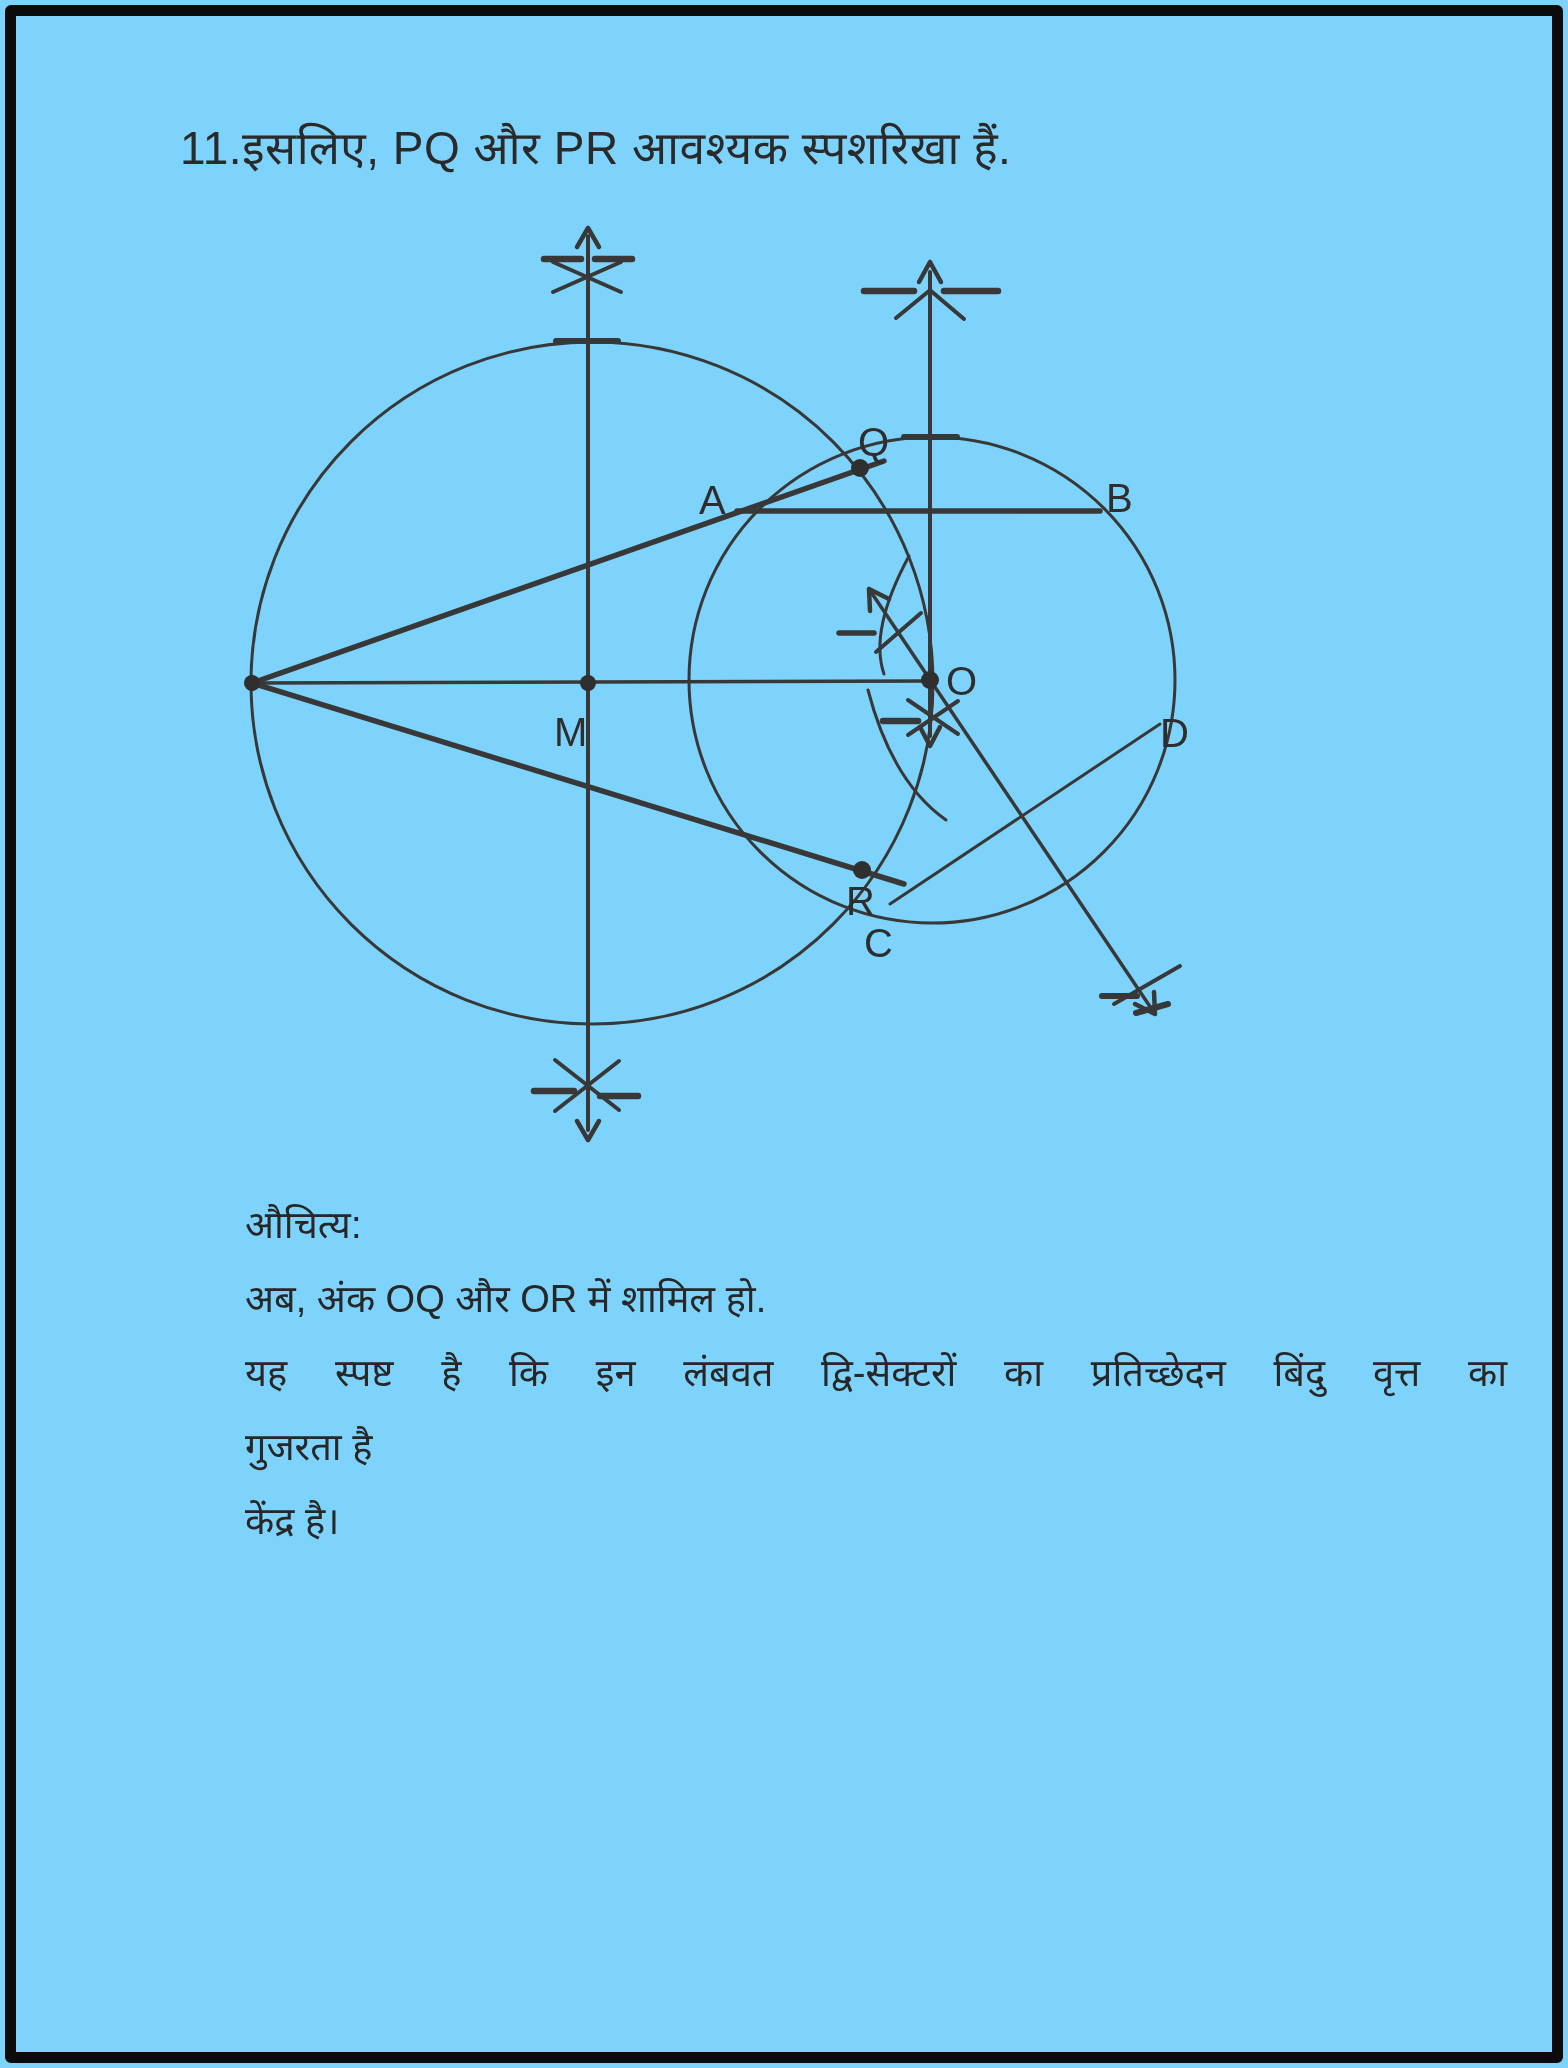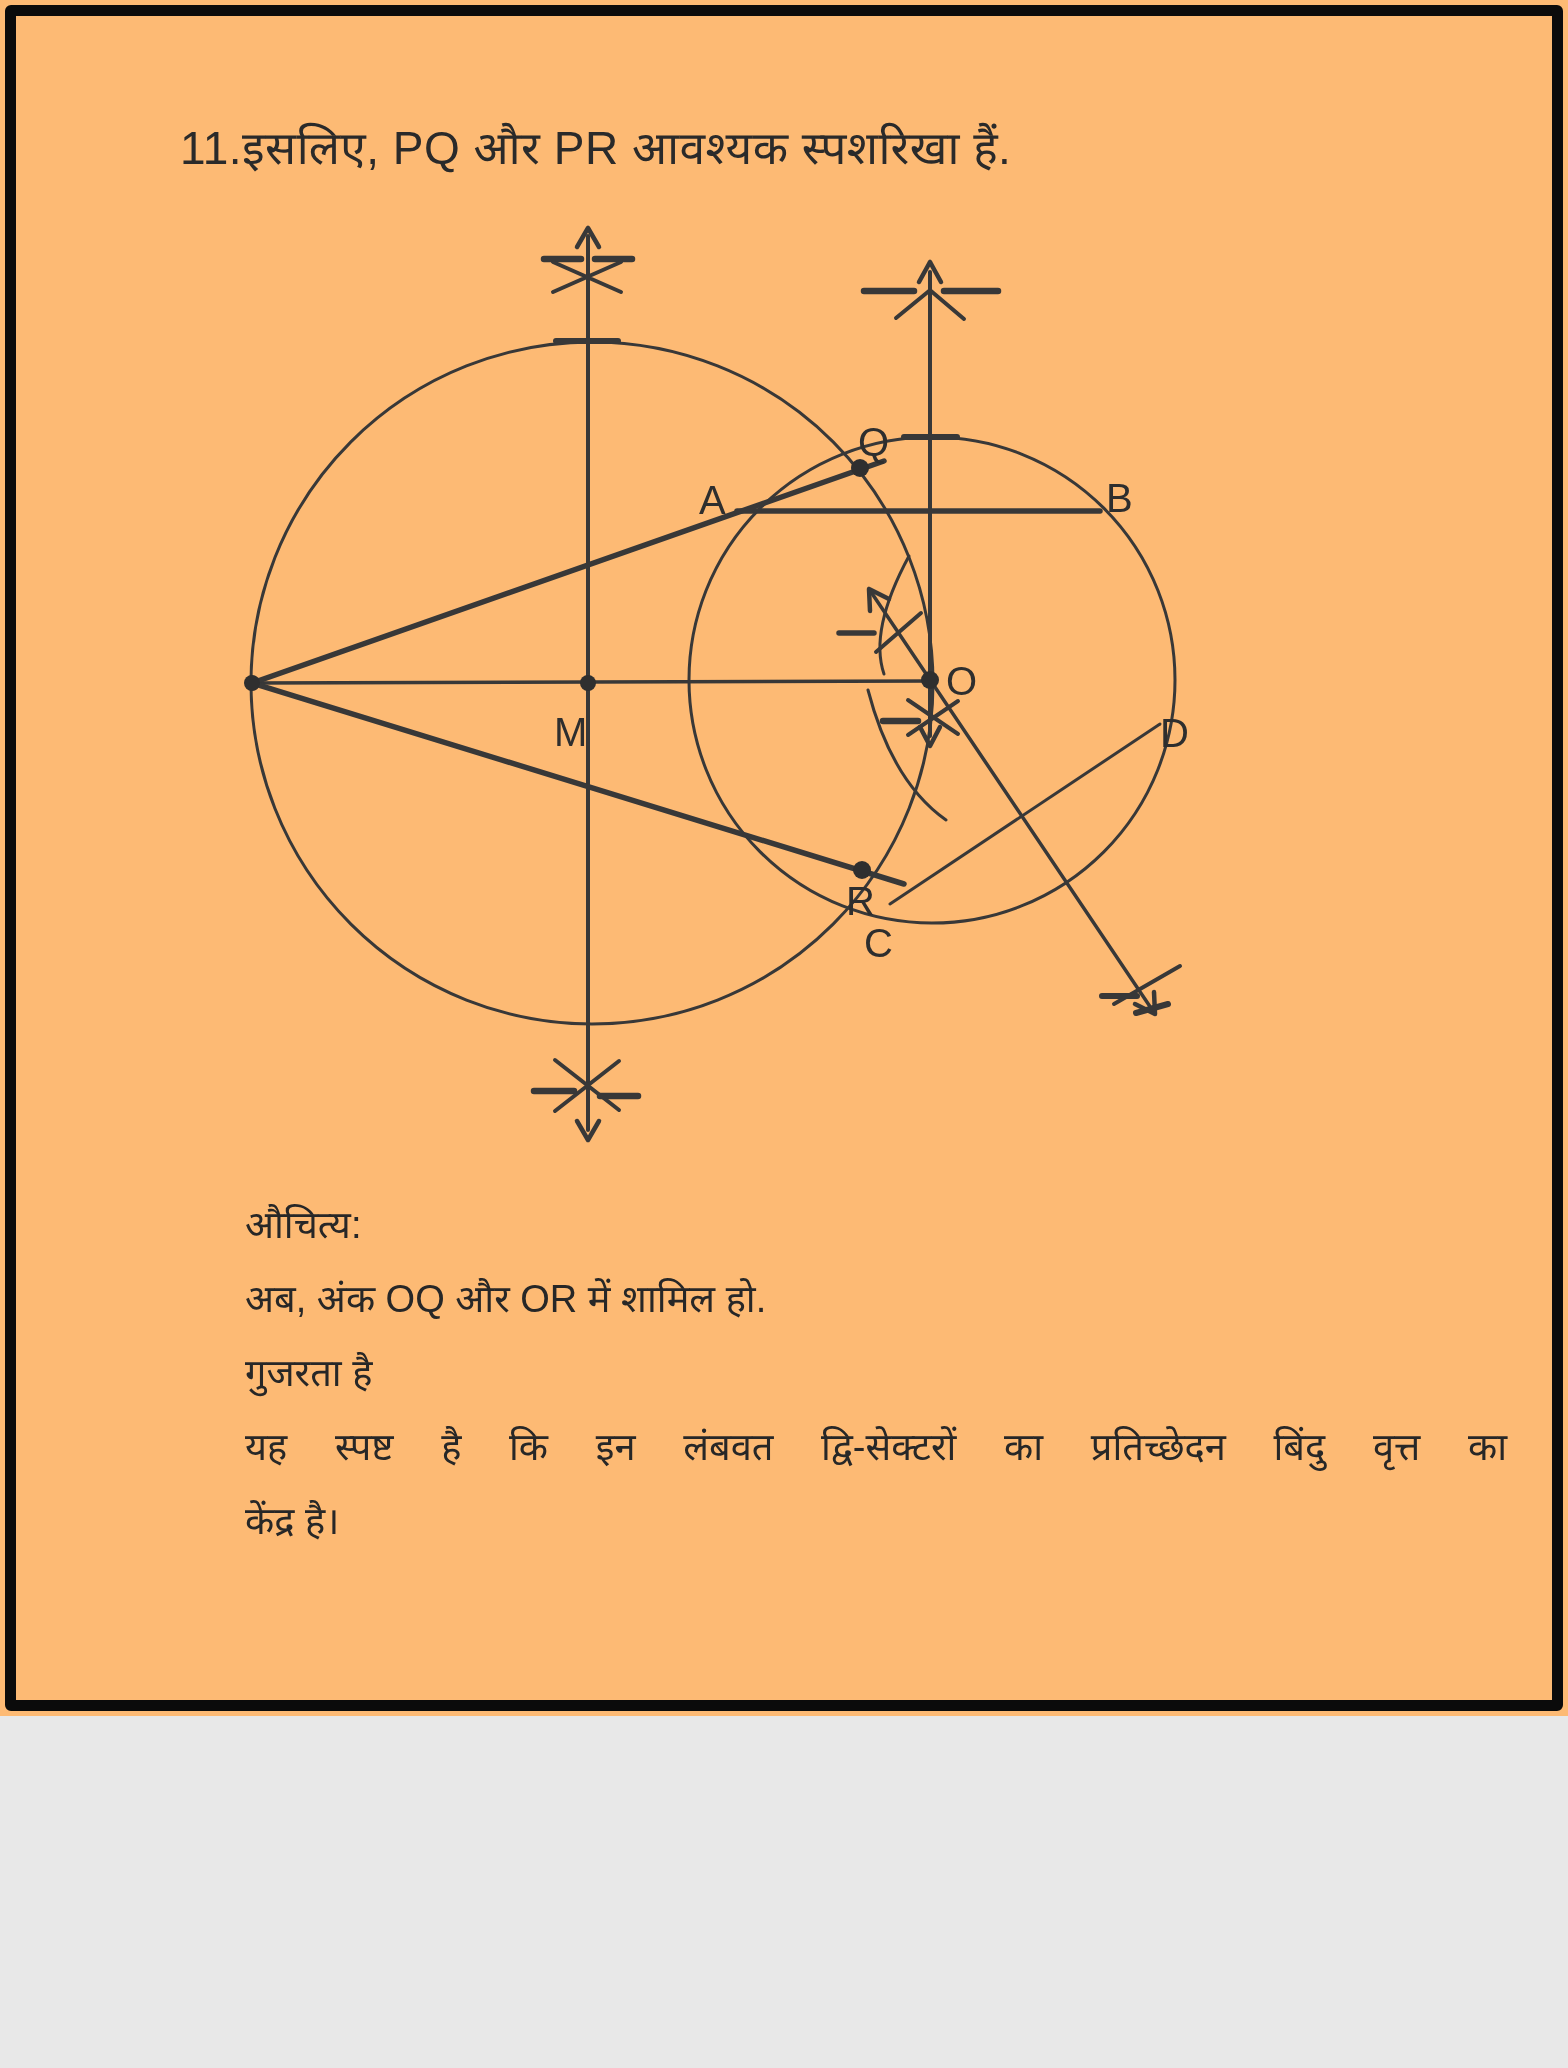--- a/index.html
+++ b/index.html
@@ -1,19 +1,19 @@
 <!DOCTYPE html>
 <html><head>
 <meta charset="utf-8">
 <style>
   html,body{margin:0;padding:0;background:#e8e8e8;}
   .page{
     position:relative;
-    width:1568px;height:1716px;
-    background:#fdba74;
+    width:1568px;height:2068px;
+    background:#7dd3fc;
     font-family:"Liberation Sans", sans-serif;
     overflow:hidden;
   }
   .frame{
     position:absolute; inset:5px;
     border:11px solid #0b0b0b;
     border-radius:6px;
     pointer-events:none;
   }
   .title{
@@ -119,17 +119,17 @@
       <text x="946" y="695">O</text>
       <text x="1160" y="747">D</text>
       <text x="846" y="915">R</text>
       <text x="864" y="957">C</text>
     </g>
   </svg>
 
   <div class="bodytext">
     <div class="line">औचित्य:</div>
     <div class="line">अब, अंक OQ और OR में शामिल हो.</div>
+    <div class="line justify">यह स्पष्ट है कि इन लंबवत द्वि-सेक्टरों का प्रतिच्छेदन बिंदु वृत्त का</div>
     <div class="line">गुजरता है</div>
-    <div class="line justify">यह स्पष्ट है कि इन लंबवत द्वि-सेक्टरों का प्रतिच्छेदन बिंदु वृत्त का</div>
     <div class="line">केंद्र है।</div>
   </div>
 </div>
 
 </body></html>

